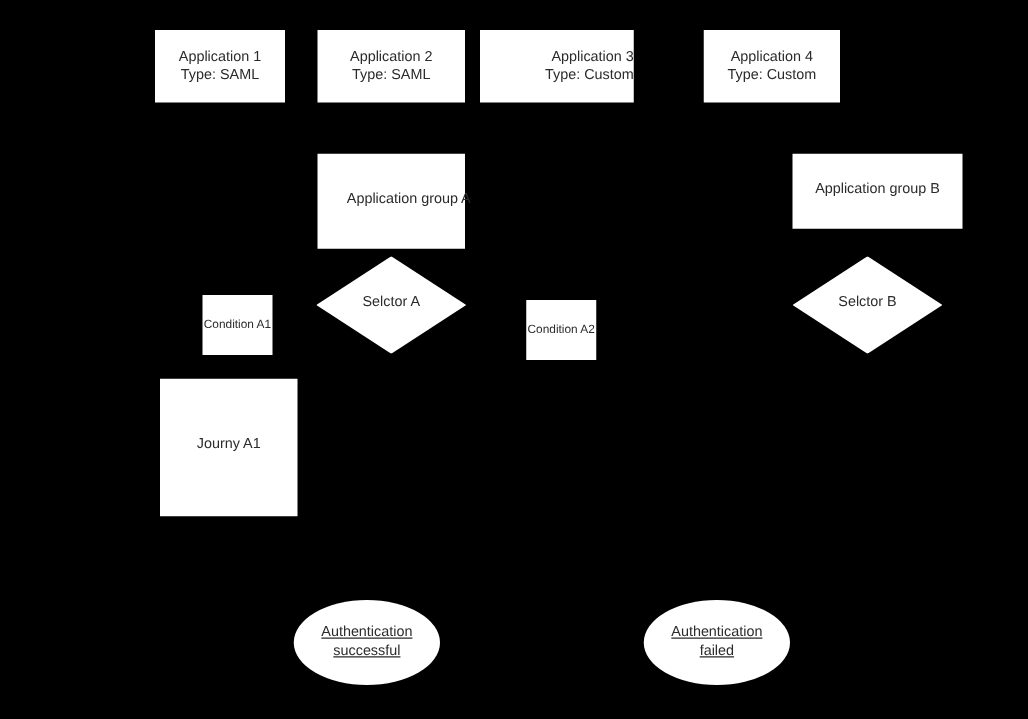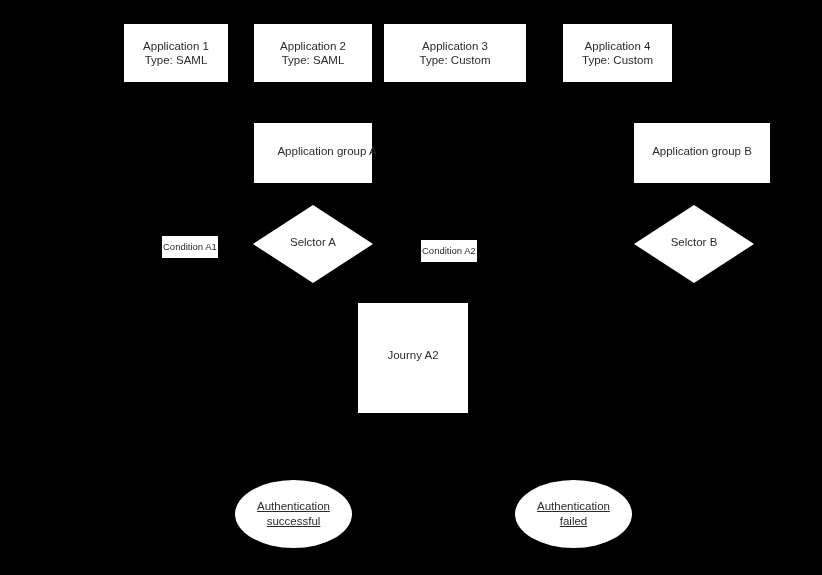--- a/index.html
+++ b/index.html
@@ -101,51 +101,51 @@
     white-space: nowrap;
   }
   
   .edge-label {
     position: absolute;
     background: #ffffff;
     color: #2b2b2b;
     font-size: 9.5px;
     line-height: 12px;
     white-space: nowrap;
-    padding: 5px 1px;
+    padding: 18px 1px;
     box-sizing: border-box;
   }
 </style>
 </head>
 <body>
 
 <div id="canvas">
 
   <div class="node app-box" style="left:124px; top:24px; width:104px; height:58px;">
     <span class="line">Application 1</span>
     <span class="line">Type: SAML</span>
   </div>
 
   <div class="node app-box" style="left:254px; top:24px; width:118px; height:58px;">
     <span class="line">Application 2</span>
     <span class="line">Type: SAML</span>
   </div>
 
-  <div class="node app-box" style="left:384px; top:24px; width:142px; height:58px;">
+  <div class="node app-box" style="left:384px; top:24px; width:123px; height:58px;align-items:flex-end;">
     <span class="line">Application 3</span>
     <span class="line">Type: Custom</span>
   </div>
 
   <div class="node app-box" style="left:563px; top:24px; width:109px; height:58px;">
     <span class="line">Application 4</span>
     <span class="line">Type: Custom</span>
   </div>
 
 
-  <div class="node group-box" style="left:254px; top:123px; width:118px; height:60px;padding-left:28px;">
+  <div class="node group-box" style="left:254px; top:123px; width:118px; height:76px;padding-left:28px;">
     <span class="label">Application group A</span>
   </div>
 
   <div class="node group-box" style="left:634px; top:123px; width:136px; height:60px;">
     <span class="label">Application group B</span>
   </div>
 
   <div class="diamond" style="left:253px; top:205px; width:120px; height:78px;">
     <span class="label">Selctor A</span>
   </div>
@@ -155,24 +155,24 @@
   </div>
 
   <div class="edge-label" style="left:162px; top:236px;">
     <span>Condition A1</span>
   </div>
 
   <div class="edge-label" style="left:381px; top:240px;margin-left:40px;">
     <span>Condition A2</span>
   </div>
 
+  <div class="node journey-box" style="left:128px; top:303px; width:110px; height:110px;">
+    <span class="label">Journy A1</span>
+  </div>
 
-  <div class="node journey-box" style="left:358px; top:303px; width:110px; height:110px;">
-    <span class="label">Journy A2</span>
-  </div>
 
 
   <div class="ellipse" style="left:235px; top:480px; width:117px; height:68px;">
     <span class="line">Authentication</span>
     <span class="line">successful</span>
   </div>
 
   <div class="ellipse" style="left:515px; top:480px; width:117px; height:68px;">
     <span class="line">Authentication</span>
     <span class="line">failed</span>

